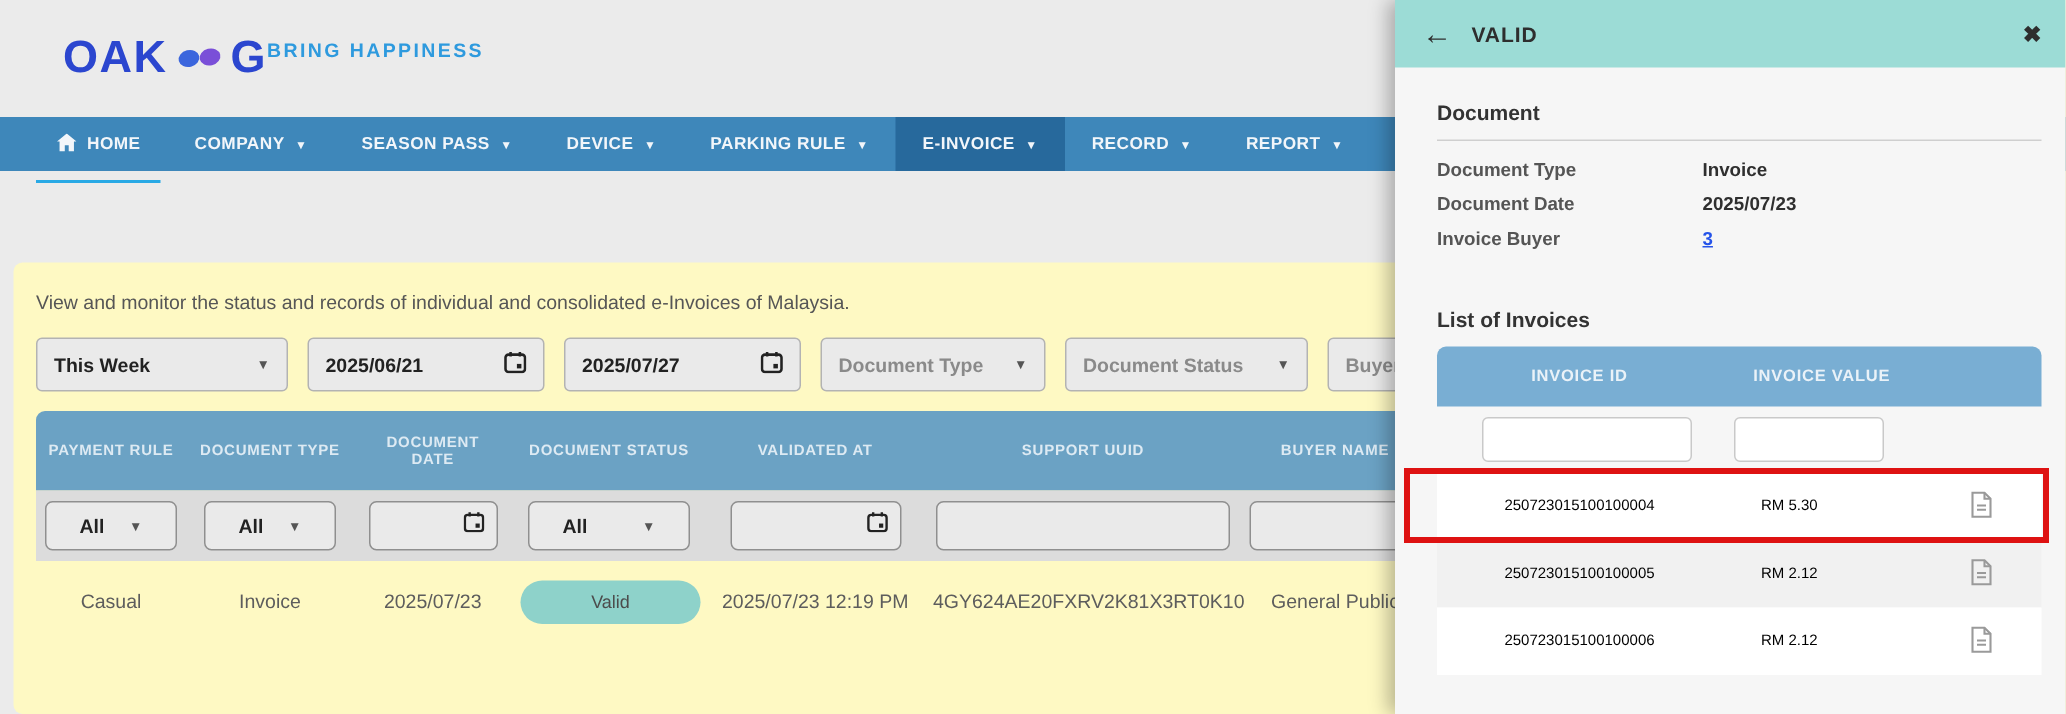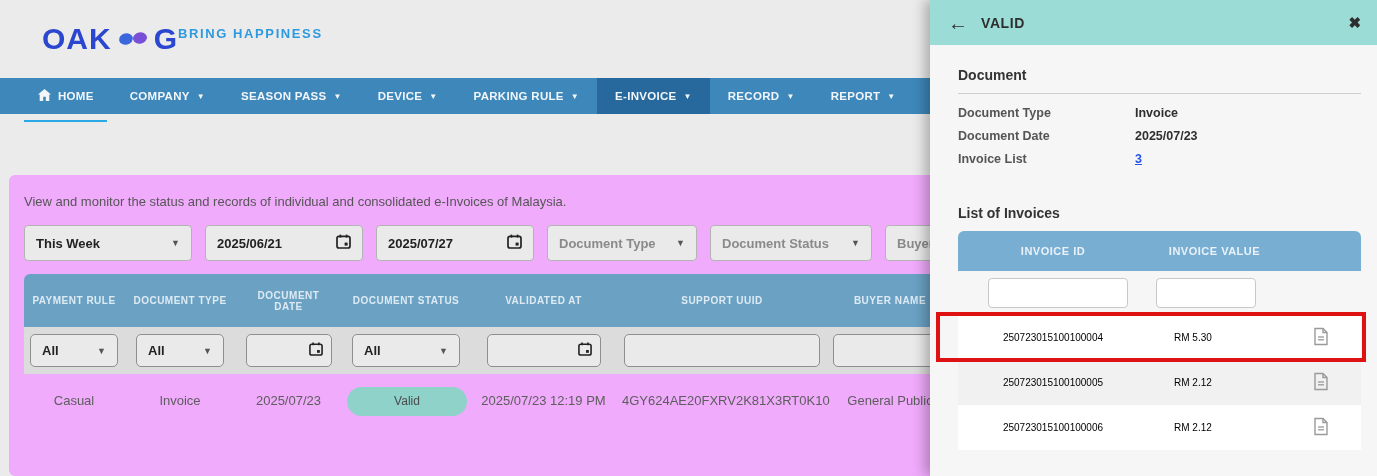--- a/index.html
+++ b/index.html
@@ -18,38 +18,38 @@
   .logo-glasses { margin: 4px 1px 0; }
   .logo-tagline { font-size: 13px; font-weight: 700; color: #2e9ade; letter-spacing: 1.6px; text-align: center; margin-top: 2px; }
   
   .nav { position: absolute; top: 78px; left: 0; width: 1377px; height: 36px; background: #3e87ba; display: flex; align-items: stretch; padding-left: 20px; }
   .nav-item { display: flex; align-items: center; gap: 7px; padding: 0 18px; font-size: 11.5px; font-weight: 700; color: #f2f6fa; letter-spacing: .3px; cursor: pointer; white-space: nowrap; }
   .nav-item.active { background: #27699c; }
   .nav-item.support { color: #f0c052; }
   .caret { font-size: 8px; line-height: 1; margin-top: 1px; }
   
   .page-title { display: inline-block; margin: 19px 0 0 24px; font-size: 16px; font-weight: 700; color: #41aee9; letter-spacing: .4px; border-bottom: 2px solid #29a9e5; padding-bottom: 5px; }
-  .card { position: absolute; top: 175px; left: 9px; width: 1359px; height: 301px; background: #f0abfc; border-radius: 6px; padding: 19px 11px 0; }
+  .card { position: absolute; top: 175px; left: 9px; width: 1359px; height: 301px; background: #fef9c3; border-radius: 6px; padding: 19px 11px 0; }
   .card-desc { font-size: 13px; color: #565656; margin: 0 4px 16px; }
   
   .filter-bar { display: flex; gap: 13px; margin: 0 4px 13px; }
   .control { height: 36px; background: #eaeaea; border: 1px solid #b3b3b3; border-radius: 4px; display: flex; align-items: center; justify-content: space-between; padding: 0 11px; font-size: 13px; font-weight: 600; color: #222; cursor: pointer; }
   .control .muted { color: #8a8a8a; }
   .sel-caret { font-size: 9px; color: #555; margin-left: 8px; }
   input.text-control { height: 36px; background: #eaeaea; border: 1px solid #b3b3b3; border-radius: 4px; padding: 0 11px; font-size: 13px; font-family: "Liberation Sans", sans-serif; color: #222; }
   input.text-control::placeholder { color: #8a8a8a; font-weight: 600; }
   
   .grid { margin: 0 4px; width: 928px; }
   .grid-row { display: flex; }
   .c1{width:100px}.c2{width:112px}.c3{width:105px}.c4{width:130px}.c5{width:145px}.c6{width:212px}.c7{width:124px}
   .grid-head { background: #6ba2c4; border-radius: 6px 6px 0 0; height: 53px; align-items: center; }
   .grid-head .cell { font-size: 10px; font-weight: 600; letter-spacing: .5px; color: #ddeaf3; text-align: center; padding: 0 8px; cursor: pointer; }
   .grid-filter { background: #dcdcdc; height: 47px; align-items: center; }
   .grid-filter .cell { display: flex; justify-content: center; }
-  .mini-select { width: 88px; height: 33px; background: #eaeaea; border: 1px solid #8f8f8f; border-radius: 5px; display: flex; align-items: center; justify-content: space-between; padding: 0 11px; font-size: 13px; font-weight: 700; color: #222; cursor: pointer; }
+  .mini-select { width: 88px; height: 33px; background: #eaeaea; border: 1px solid #8f8f8f; border-radius: 5px; display: flex; align-items: center; justify-content: space-between; padding: 0 22px; font-size: 13px; font-weight: 700; color: #222; cursor: pointer; }
   .mini-date { width: 86px; height: 33px; background: #eaeaea; border: 1px solid #8f8f8f; border-radius: 5px; display: flex; align-items: center; justify-content: flex-end; padding: 0 8px; cursor: pointer; }
   .mini-date.wide { width: 114px; }
   .mini-input { height: 33px; background: #eaeaea; border: 1px solid #8f8f8f; border-radius: 5px; width: 92%; padding: 0 8px; font-size: 13px; font-family: "Liberation Sans", sans-serif; }
   .grid-data { height: 55px; align-items: center; font-size: 13px; color: #5d5d5d; cursor: pointer; }
   .grid-data .cell { text-align: center; padding: 0 6px; line-height: 1.3; }
   .badge { display: inline-block; width: 120px; height: 29px; line-height: 29px; background: #8ed2ca; border-radius: 15px; font-size: 12px; color: #4c4c4c; }
   
   .panel { position: absolute; top: 0; right: 0; width: 447px; height: 476px; background: #f6f6f6; box-shadow: -5px 0 12px rgba(0,0,0,.28); }
   .panel-header { height: 45px; background: #9cdcd6; display: flex; align-items: center; padding: 0 16px 0 18px; }
   .back-arrow { font-size: 20px; font-weight: 700; color: #2e2e2e; margin-right: 13px; cursor: pointer; line-height: 1; }
@@ -280,21 +280,21 @@
     <div class="fields">
       <div class="field-row">
         <span class="field-label">Document Type</span>
         <span class="field-value">Invoice</span>
       </div>
       <div class="field-row">
         <span class="field-label">Document Date</span>
         <span class="field-value">2025/07/23</span>
       </div>
       <div class="field-row">
-        <span class="field-label">Invoice List</span>
+        <span class="field-label">Invoice Buyer</span>
         <span class="field-value link-value">3</span>
       </div>
     </div>
 
     <div class="list-heading">List of Invoices</div>
 
     <div>
       <div class="inv-head">
         <div class="cell ic1">INVOICE ID</div>
         <div class="cell ic2">INVOICE VALUE</div>

